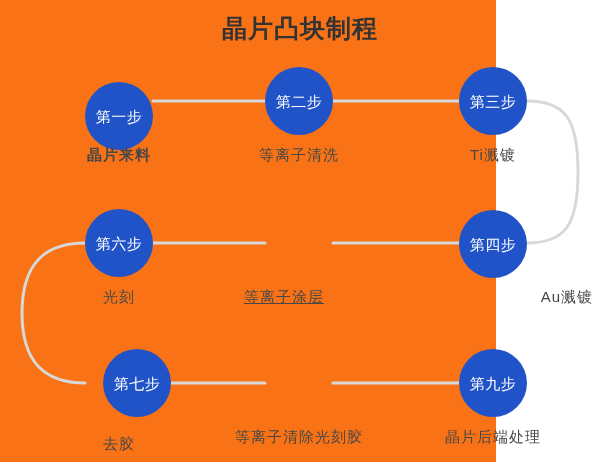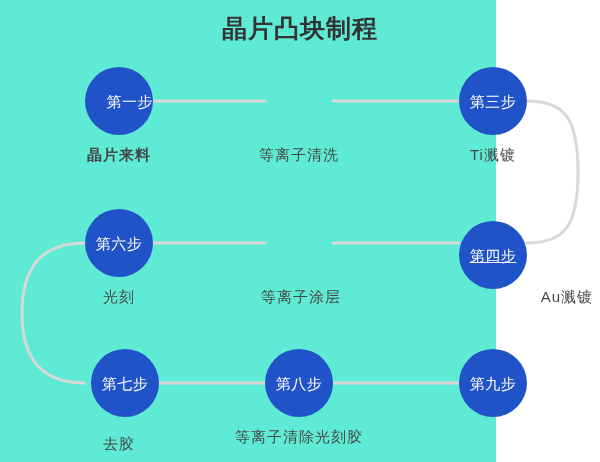--- a/index.html
+++ b/index.html
@@ -10,21 +10,21 @@
     width: 600px;
     height: 462px;
     background: #ffffff;
     font-family: "Liberation Sans", "DejaVu Sans", sans-serif;
     overflow: hidden;
   }
   #page {
     position: relative;
     width: 496px;
     height: 462px;
-    background: #5eead4;
+    background: #f97316;
   }
   #title {
     position: absolute;
     left: 0;
     top: 12px;
     width: 600px;
     text-align: center;
     font-size: 25px;
     font-weight: bold;
     color: #333333;
@@ -85,51 +85,52 @@
       <line x1="459" y1="243" x2="333" y2="243"></line>
       <line x1="265" y1="243" x2="153" y2="243"></line>
 
       <path d="M85,243 C46,243 22,262 22,313 C22,364 46,383 85,383"></path>
 
       <line x1="153" y1="383" x2="265" y2="383"></line>
       <line x1="333" y1="383" x2="459" y2="383"></line>
     </g>
   </svg>
 
-  <div class="node" style="left:119px;top:101px;justify-content:flex-end;">
+  <div class="node" style="left:119px;top:116px;">
     <span>第一步</span>
   </div>
   <div class="node-label" style="left:119px;top:145px;font-weight:bold;">晶片来料</div>
 
+  <div class="node" style="left:299px;top:101px;">
+    <span>第二步</span>
+  </div>
   <div class="node-label" style="left:299px;top:145px;">等离子清洗</div>
 
   <div class="node" style="left:493px;top:101px;">
     <span>第三步</span>
   </div>
   <div class="node-label" style="left:493px;top:145px;text-align:center;">Ti溅镀</div>
 
-  <div class="node" style="left:493px;top:255px;text-decoration:underline;">
+  <div class="node" style="left:493px;top:244px;">
     <span>第四步</span>
   </div>
   <div class="node-label" style="left:493px;top:287px;text-align:right;">Au溅镀</div>
 
-  <div class="node-label" style="left:301px;top:287px;">等离子涂层</div>
+  <div class="node-label" style="left:284px;top:287px;text-decoration:underline;">等离子涂层</div>
 
   <div class="node" style="left:119px;top:243px;">
     <span>第六步</span>
   </div>
   <div class="node-label" style="left:119px;top:287px;">光刻</div>
 
-  <div class="node" style="left:125px;top:383px;">
+  <div class="node" style="left:137px;top:383px;">
     <span>第七步</span>
   </div>
   <div class="node-label" style="left:119px;top:427px;margin-top:7px;">去胶</div>
 
-  <div class="node" style="left:299px;top:383px;">
-    <span>第八步</span>
-  </div>
   <div class="node-label" style="left:299px;top:427px;">等离子清除光刻胶</div>
 
   <div class="node" style="left:493px;top:383px;">
     <span>第九步</span>
   </div>
+  <div class="node-label" style="left:493px;top:427px;">晶片后端处理</div>
 
 </div>
 
 </body></html>

